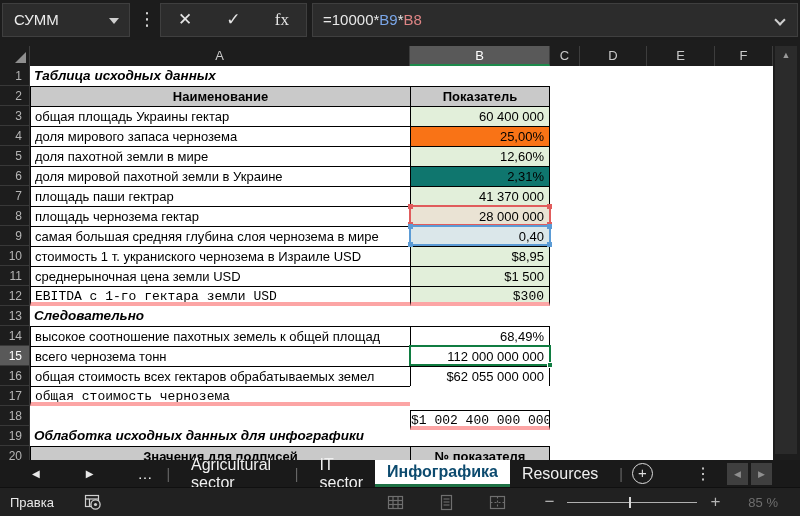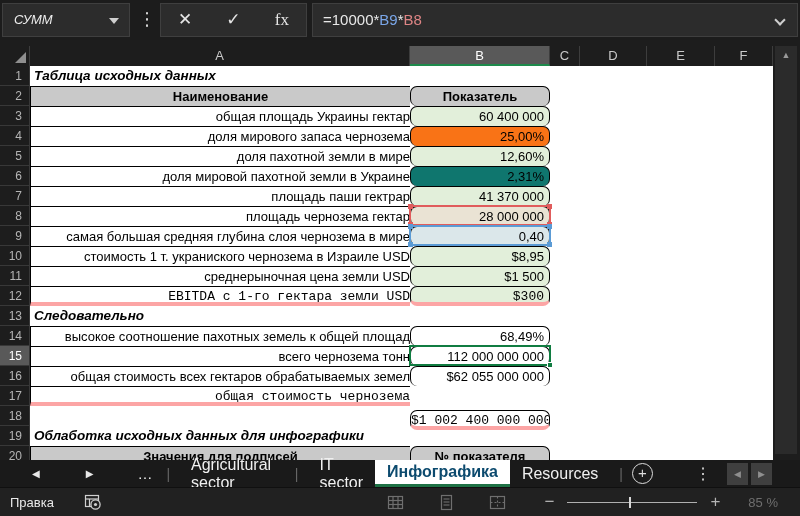--- a/index.html
+++ b/index.html
@@ -2,21 +2,21 @@
 <html><head>
 <meta charset="utf-8">
 <style>
   * { margin:0; padding:0; box-sizing:border-box; }
   html,body { width:800px; height:516px; overflow:hidden; background:#1d1d1d;
               font-family:"Liberation Sans", sans-serif; }
 
   
   #topbar { position:absolute; left:0; top:0; width:800px; height:40px; background:#1c1c1c; }
   .tb-box { position:absolute; top:3px; height:34px; background:#2c2c2c; border:1px solid #3f3f3f; }
-  #namebox { left:2px; width:128px; color:#ececec; font-size:13px; line-height:32px; padding-left:11px;font-style:italic; }
+  #namebox { left:2px; width:128px; color:#ececec; font-size:15px; line-height:32px; padding-left:11px; }
   #namebox .caret { position:absolute; right:10px; top:14px; width:0; height:0;
                     border-left:5px solid transparent; border-right:5px solid transparent;
                     border-top:6px solid #cfcfcf; }
   #tb-kebab { position:absolute; left:136px; top:3px; width:22px; height:34px; color:#e0e0e0;
               font-size:18px; text-align:center; line-height:32px; }
   #fbuttons { left:160px; width:147px; display:flex; }
   #fbuttons .fbtn { flex:1; text-align:center; line-height:32px; color:#e5e5e5; font-size:17px; }
   #fbuttons .fx { font-family:"Liberation Serif", serif; font-size:17px; }
   #formulabox { left:312px; width:486px; color:#e8e8e8; font-size:15px; line-height:32px;
                 padding-left:10px; white-space:nowrap; }
@@ -32,23 +32,23 @@
                  border-left:11px solid transparent; border-bottom:11px solid #8f8f8f; }
   .colhdr { position:absolute; top:6px; height:20px; line-height:20px; text-align:center;
             color:#c9c9c9; font-size:13px; border-right:1px solid #3d3d3d; }
   .colhdr.sel { background:#595959; color:#fff; border-bottom:2px solid #1e8a4c; }
   .rowhdr { position:absolute; left:0; width:30px; height:20px; line-height:20px; text-align:right;
             padding-right:7px; color:#b5b5b5; font-size:12px;
             border-bottom:1px solid #383838; border-right:1px solid #383838; }
   .rowhdr.sel { background:#595959; color:#fff; }
 
   .c   { position:absolute; height:20px; line-height:19px; font-size:13px; color:#000;
-         white-space:nowrap; overflow:hidden; background:#fff;text-align:right; }
+         white-space:nowrap; overflow:hidden; background:#fff; }
   .cA  { left:30px; width:380px; padding-left:4px; }
-  .cB  { left:410px; width:140px; text-align:right; padding-right:5px;border-radius:7px; }
+  .cB  { left:410px; width:140px; text-align:right; padding-right:5px; }
   .bd  { border-top:1px solid #000; border-left:1px solid #000; }
   .bdr { border-right:1px solid #000; }
   .bdb { border-bottom:4px solid #fca5a5;font-family:Liberation Mono, monospace; }
   .khead { background:#c9c9c9; font-weight:bold; text-align:center; padding:0; }
   .lbl { position:absolute; left:30px; height:20px; line-height:20px; padding-left:4px;
          font-weight:bold; font-style:italic; font-size:13.5px; color:#000; white-space:nowrap; }
 
   .ovl { position:absolute; left:409px; width:142px; height:21px; z-index:3; pointer-events:none; }
   .ovl.red    { border:2px solid #e05c5c; }
   .ovl.blue   { border:2px solid #5b9bd5; }

